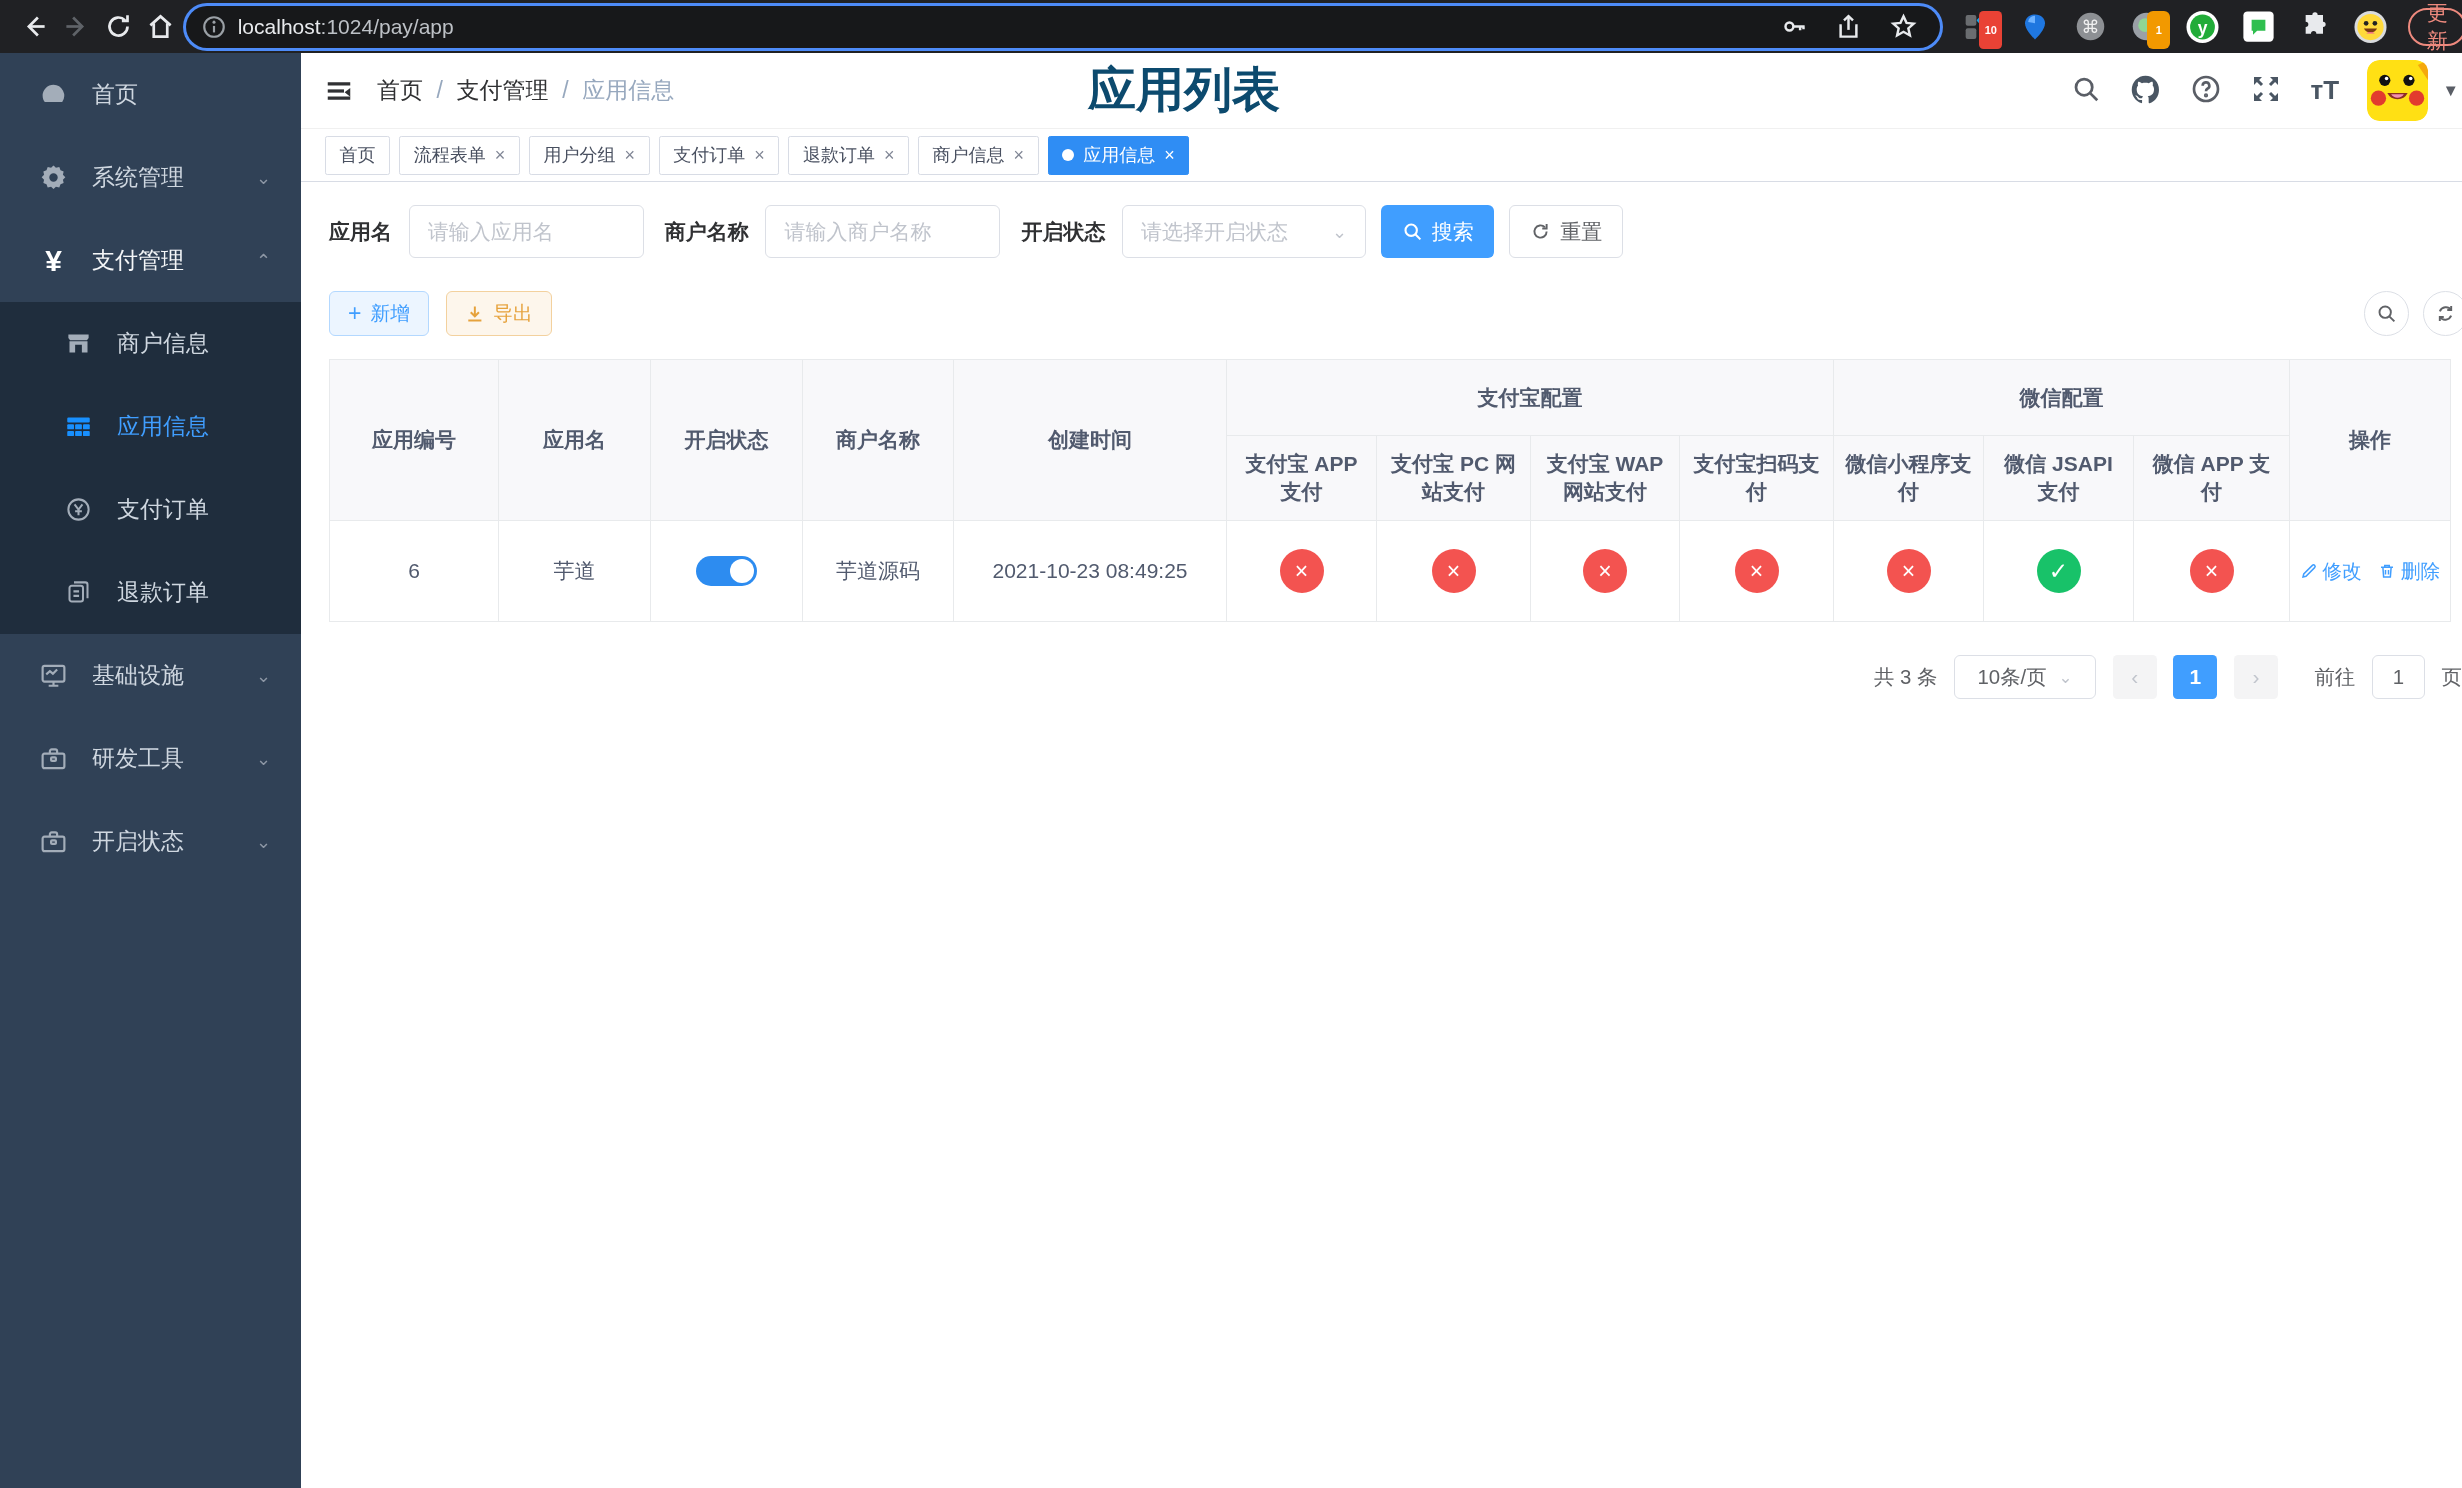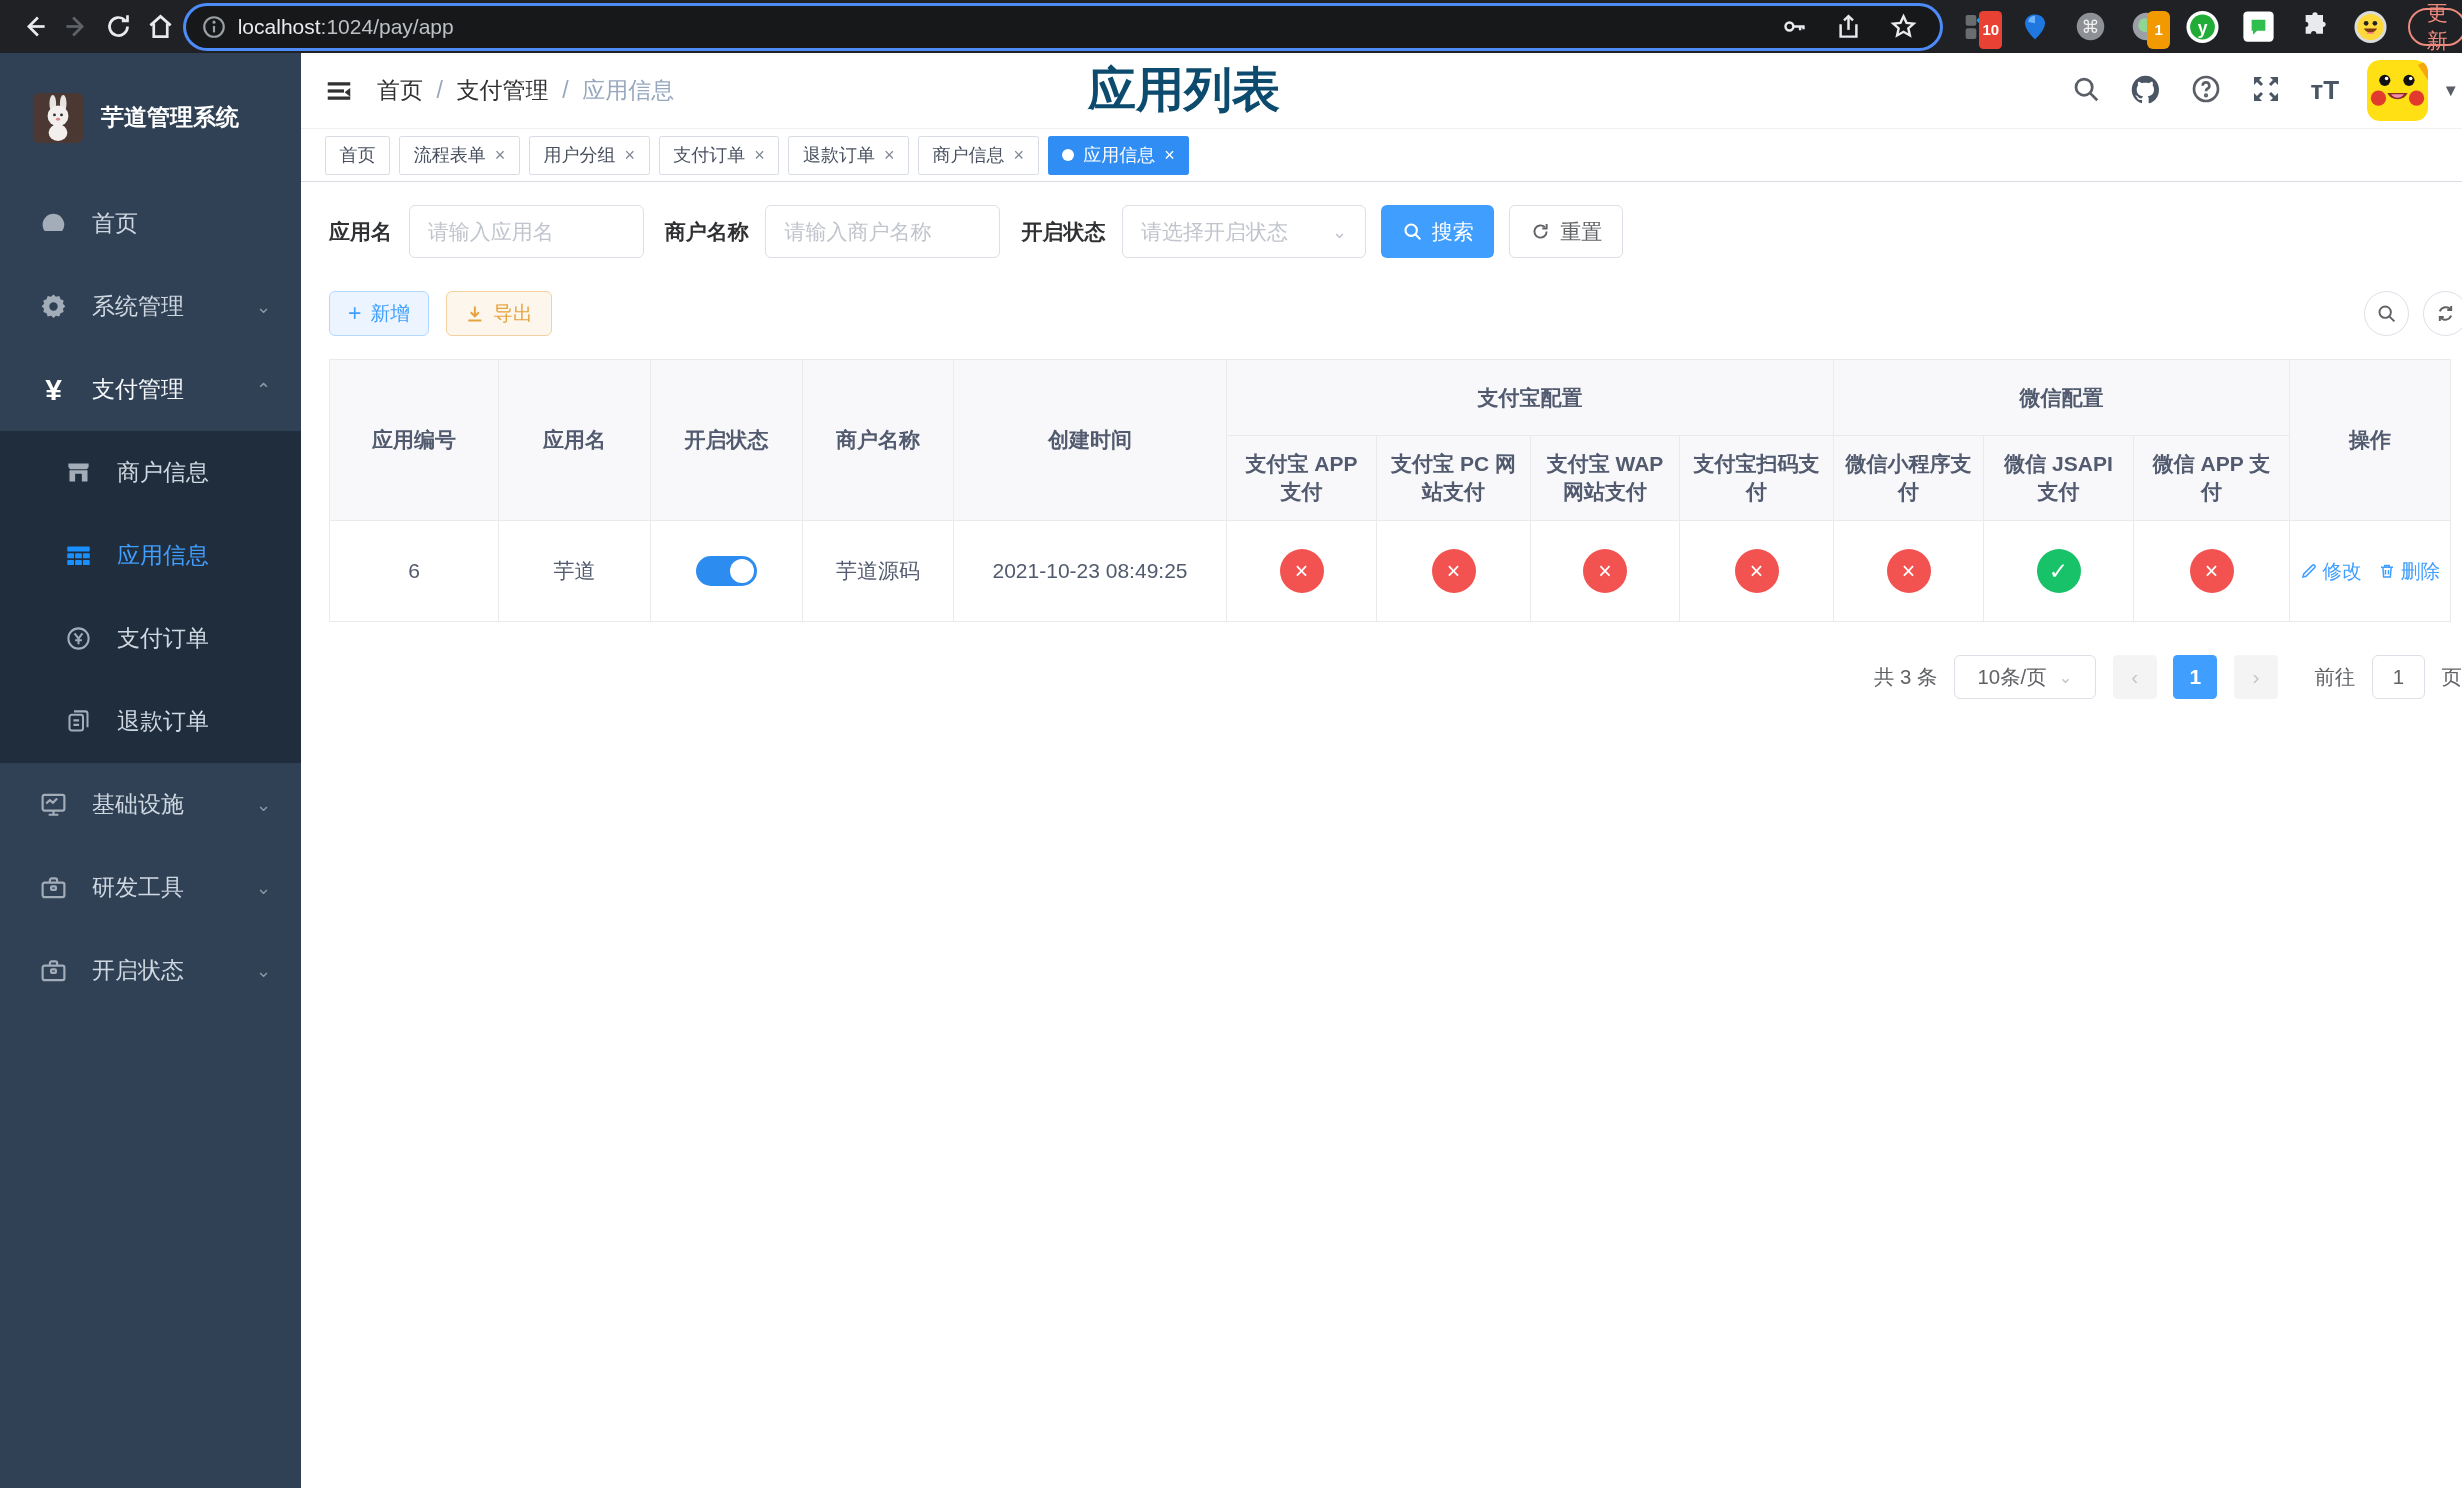--- a/index.html
+++ b/index.html
@@ -11,21 +11,21 @@
   .bicon { width:42px; height:42px; display:flex; align-items:center; justify-content:center; color:#e8eaed; flex:0 0 auto; }
   .bicon svg { display:block; }
   .url-pill { height:42px; flex:0 0 1754px; margin:0 10.6px 0 4.5px; background:#17181a; border-radius:21px;
     box-shadow:0 0 0 3px #4d8bf8; display:flex; align-items:center; padding:0 15px; }
   .url-text { font-size:21px; margin-left:10.6px; color:#e8eaed; white-space:nowrap; }
   .url-text .dim { color:#bdc1c6; }
   .url-trail { margin-left:auto; display:flex; align-items:center; gap:27px; padding-right:7.6px; }
   .ext-row { display:flex; align-items:center; gap:21px; margin-left:10.6px; }
   .ext { position:relative; width:35px; height:35px; display:flex; align-items:center; justify-content:center; }
   .badge { position:absolute; bottom:-4.5px; right:-6px; min-width:23px; height:38px; border-radius:4.5px;
-    font-size:15px; font-weight:bold; color:#fff; display:flex; align-items:center; justify-content:center; padding:0 3px; }
+    font-size:11px; font-weight:bold; color:#fff; display:flex; align-items:center; justify-content:center; padding:0 3px; }
   .badge.red { background:#e94235; }
   .badge.orange { background:#f29900; color:#fff; border-radius:6px; }
   .update-btn { margin-left:19.7px; height:38px; padding:0 16.7px; border:2.3px solid #ee8a7e; border-radius:19.7px;
     color:#ee8a7e; font-size:21px; display:flex; align-items:center; }
 
   
   .app { display:flex; height:1436px; }
   .sidebar { width:301px; background:#304156; color:#cfd7e0; flex:0 0 auto; }
   .logo-row { height:129px; display:flex; align-items:center; padding-left:33px; }
   .logo-img { width:50px; height:50px; border-radius:6px; overflow:hidden; flex:0 0 auto; }
@@ -229,35 +229,20 @@
 
   <div class="update-btn">
       <span>更新</span>
     </div>
 
 </div>
 
 <div class="app">
 
   <div class="sidebar">
-    <div class="logo-row">
-      <div class="logo-img">
-        <svg width="50" height="50" viewBox="0 0 24 24">
-            <rect width="24" height="24" fill="#4b3832"></rect>
-            <ellipse cx="9.5" cy="5" rx="1.6" ry="4" fill="#e8e4e0"></ellipse>
-            <ellipse cx="14.5" cy="5" rx="1.6" ry="4" fill="#e8e4e0"></ellipse>
-            <circle cx="12" cy="11" r="5" fill="#f2efec"></circle>
-            <ellipse cx="12" cy="19" rx="4.5" ry="4" fill="#f2efec"></ellipse>
-            <circle cx="10.3" cy="10.5" r="0.7" fill="#333"></circle>
-            <circle cx="13.7" cy="10.5" r="0.7" fill="#333"></circle>
-            <ellipse cx="12" cy="12.6" rx="1" ry="0.7" fill="#d88"></ellipse>
-          </svg>
-      </div>
-      <div class="logo-title">芋道管理系统</div>
-    </div>
 
     <div class="menu-item">
       <span class="mi-icon">
         <svg width="29" height="29" viewBox="0 0 24 24" fill="#a3adb9">
             <path d="M12 4 a9 9 0 0 0 -9 9 c0 2 .7 3.8 1.8 5.2 h14.4 A9 9 0 0 0 12 4 Z M12 14.5 l4.5 -5.5 -5.8 4 a1.6 1.6 0 1 0 1.3 1.5 Z"></path>
           </svg>
       </span>
       <span class="mi-label">首页</span>
     </div>
 

